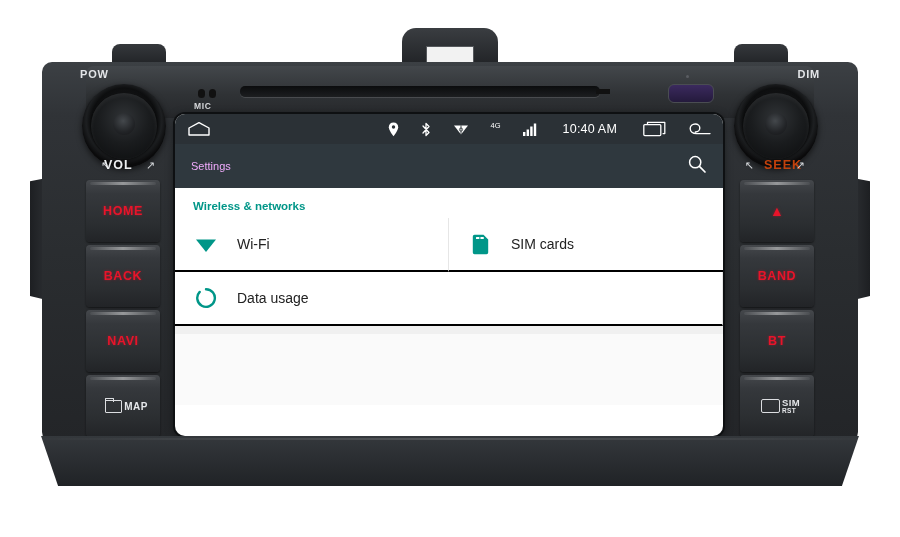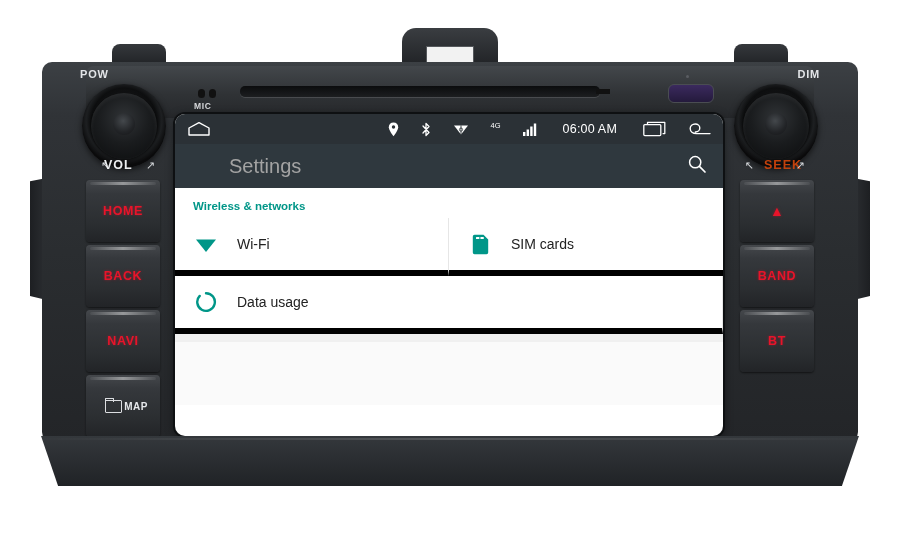--- a/index.html
+++ b/index.html
@@ -106,28 +106,28 @@
      box-shadow:0 0 0 2px #0e1012, 0 2px 10px rgba(0,0,0,.6);}
   .sysbar{height:30px;background:#2b3136;display:flex;align-items:center;
      padding:0 12px;gap:0;}
   .sysbar .left{flex:0 0 auto;display:flex;align-items:center;}
   .sysbar .spacer{flex:1 1 auto;}
   .sysbar .right{display:flex;align-items:center;gap:22px;color:#ffffff;}
   .clock{font-size:12.5px;color:#fff;letter-spacing:.2px;margin:0 4px;}
 
   .actionbar{height:44px;background:#2f383e;display:flex;align-items:center;
      padding:0 16px;justify-content:space-between;}
-  .actionbar .title{color:#a3a3a3;font-size:20px;margin-left:38px;}
+  .actionbar .title{color:#f0abfc;font-size:11px;}
 
   .content{background:#fafafa;height:217px;overflow:hidden;}
   .card{background:#ffffff;margin:0;}
   .sec-head{color:#009688;font-size:11.5px;font-weight:bold;padding:12px 18px 6px 18px;}
   .rowpair{display:flex;}
   .cell{flex:1 1 50%;display:flex;align-items:center;gap:18px;padding:13px 18px;
-     border-bottom:6px solid #000000;min-height:26px;box-sizing:border-box;}
+     border-bottom:2px solid #000000;min-height:26px;box-sizing:border-box;}
   .cell:first-child{border-right:1px solid #e6e6e6;}
   .cell .lab{font-size:14px;color:#222222;}
   .ic{width:26px;height:26px;flex:0 0 26px;display:flex;align-items:center;justify-content:center;}
   .sec-gap{height:8px;background:#f0f0f0;}
 
   
   .lowerbar{position:absolute;left:24px;top:436px;width:852px;height:50px;
      background:linear-gradient(180deg,#34383c 0%,#2b2e32 45%,#202326 100%);
      border-radius:0 0 14px 14px;
      clip-path:polygon(2% 0%,98% 0%,96% 100%,4% 100%);}
@@ -210,20 +210,30 @@
       <span class="eject">▲</span>
     </div>
     <div class="hbtn">
       <span class="gl"></span>
       <span class="t">BAND</span>
     </div>
     <div class="hbtn">
       <span class="gl"></span>
       <span class="t">BT</span>
     </div>
+    <div class="hbtn">
+      <span class="gl"></span>
+      <span class="tw">
+        <span class="simrect"></span>
+        <span class="simstack">
+          <b>SIM</b>
+          <s>RST</s>
+        </span>
+      </span>
+    </div>
   </div>
 
   <div class="screen">
 
     <div class="sysbar">
       <div class="left">
         <svg width="24" height="16" viewBox="0 0 24 16">
           <path d="M2 14 V7 L12 1.6 L22 7 V14 Z" fill="none" stroke="#ffffff" stroke-width="1.4" stroke-linejoin="round"></path>
         </svg>
       </div>
@@ -241,21 +251,21 @@
           <path d="M8 12.6 L8 3.4" stroke="#2b3136" stroke-width="0.9"></path>
           <circle cx="8" cy="7.6" r="1.6" fill="none" stroke="#2b3136" stroke-width="0.8"></circle>
         </svg>
         <span style="font-size:7.5px;color:#ffffff;position:relative;top:-4px;">4G</span>
         <svg width="14" height="14" viewBox="0 0 14 14">
           <rect x="0" y="10" width="2.4" height="4" fill="#ffffff"></rect>
           <rect x="3.6" y="7.5" width="2.4" height="6.5" fill="#ffffff"></rect>
           <rect x="7.2" y="4.5" width="2.4" height="9.5" fill="#ffffff"></rect>
           <rect x="10.8" y="1.5" width="2.4" height="12.5" fill="#ffffff"></rect>
         </svg>
-        <span class="clock">06:00 AM</span>
+        <span class="clock">10:40 AM</span>
         <svg width="24" height="16" viewBox="0 0 24 16">
           <rect x="0.8" y="3.6" width="17" height="11" rx="1" fill="none" stroke="#ffffff" stroke-width="1.3"></rect>
           <path d="M4.5 3.2 V1.4 H21.8 V12.6 H19.6" fill="none" stroke="#ffffff" stroke-width="1.3" stroke-linejoin="round"></path>
         </svg>
         <svg width="22" height="16" viewBox="0 0 22 16">
           <path d="M21 12.6 H7.5 C3.6 12.6 1.2 10.4 1.2 7.6 C1.2 5 3.4 3 6.2 3 C9 3 10.8 4.9 10.8 7 C10.8 9.2 9 11 6.4 11" fill="none" stroke="#ffffff" stroke-width="1.4" stroke-linecap="round" stroke-linejoin="round"></path>
         </svg>
       </div>
     </div>
 

